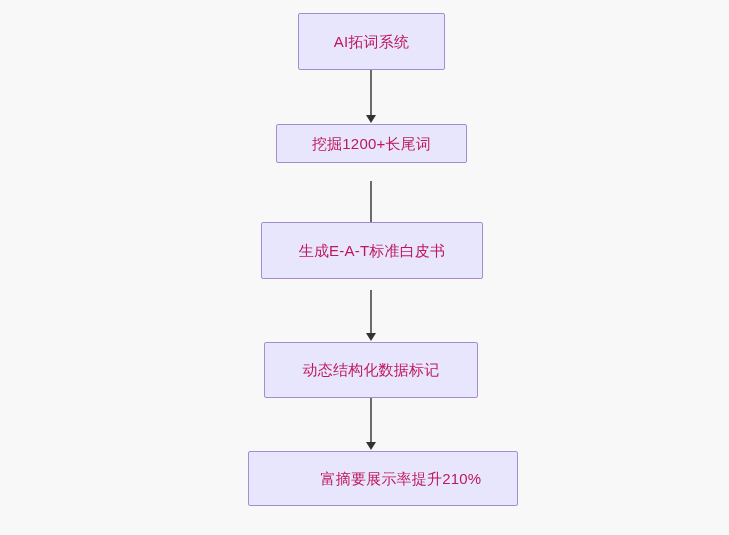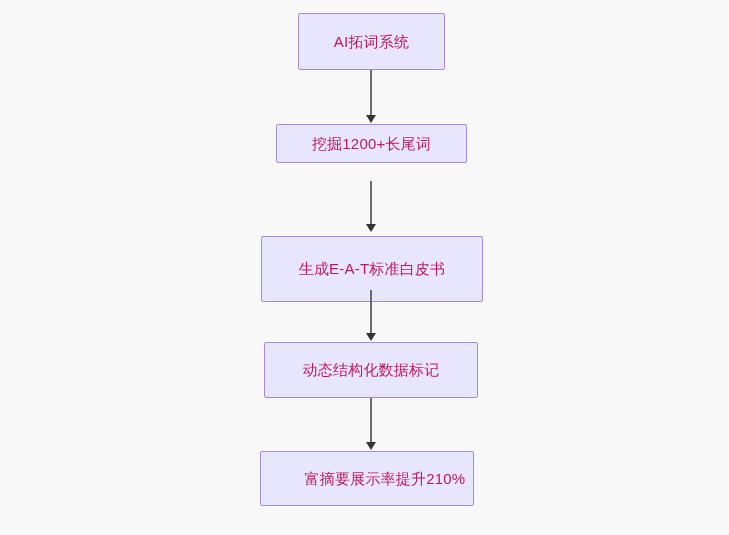--- a/index.html
+++ b/index.html
@@ -57,23 +57,23 @@
     width: 0;
     height: 0;
     border-left: 5px solid transparent;
     border-right: 5px solid transparent;
     border-top: 8px solid #333333;
   }
 
   
   #node-1 { left: 298px; top: 13px;  width: 147px; height: 57px; }
   #node-2 { left: 276px; top: 124px; width: 191px; height: 39px; }
-  #node-3 { left: 261px; top: 236px; width: 222px; height: 66px; }
+  #node-3 { left: 261px; top: 222px; width: 222px; height: 57px; }
   #node-4 { left: 264px; top: 342px; width: 214px; height: 56px; font-family: Liberation Serif, serif; }
-  #node-5 { left: 260px; top: 451px; width: 214px; height: 55px; padding-left: 36px; }
+  #node-5 { left: 248px; top: 451px; width: 270px; height: 55px; padding-left: 36px; }
 
   
   #edge-1 { left: 360px; top: 70px;  height: 54px; }
   #edge-1 .edge-line { height: 46px; }
   #edge-1 .edge-head { top: 45px; }
 
   #edge-2 { left: 360px; top: 181px; height: 52px; }
   #edge-2 .edge-line { height: 44px; }
   #edge-2 .edge-head { top: 43px; }
 

